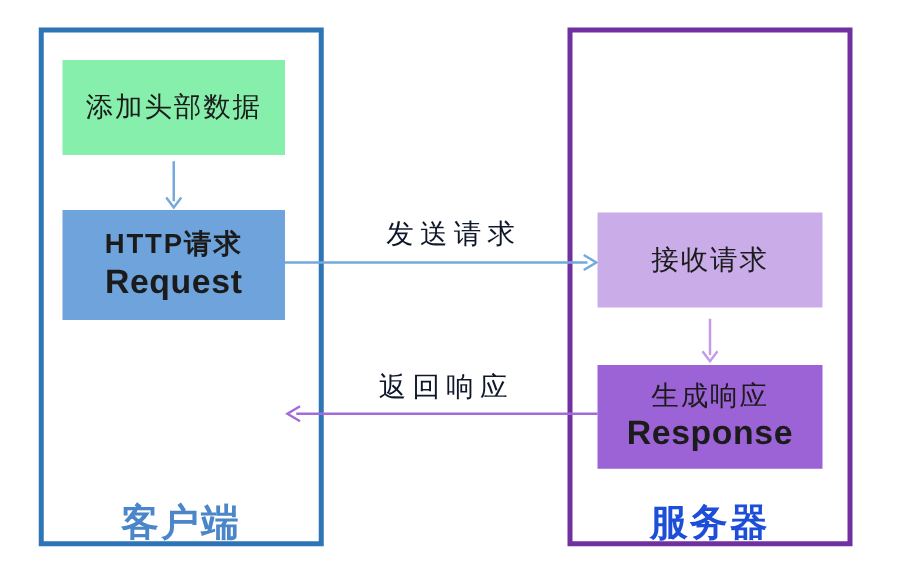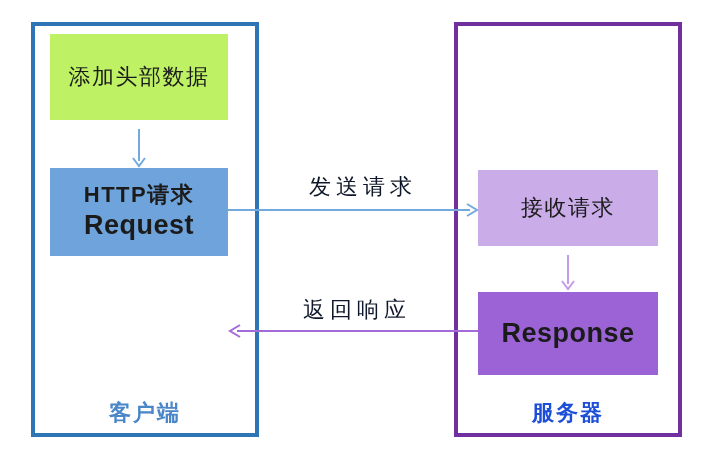--- a/index.html
+++ b/index.html
@@ -30,32 +30,32 @@
     align-items: center;
     justify-content: center;
     color: #1b1b1b;
     font-size: 22px;
     letter-spacing: 1.5px;
     line-height: 1.25;
     text-align: center;
   }
   .node .latin { font-weight: bold; letter-spacing: 0.5px; font-size: 27px; }
 
-  .box-add-header       { left: 50px;  top: 34px;  width: 178px; height: 86px; background: #bef264; }
+  .box-add-header       { left: 50px;  top: 48px;  width: 178px; height: 76px; background: #86efac; }
   .box-http-request     { left: 50px;  top: 168px; width: 178px; height: 88px; background: #6FA3DB; }
   .box-receive-response { left: 50px;  top: 291px; width: 178px; height: 83px; background: #2F80C3; }
   .box-receive-request  { left: 478px; top: 170px; width: 180px; height: 76px; background: #C9ACE8; }
   .box-gen-response     { left: 478px; top: 292px; width: 180px; height: 83px; background: #9B63D6; }
 
   .container-label {
     position: absolute;
     width: 228px;
     top: 398px;
     text-align: center;
-    font-size: 22px;
+    font-size: 30px;
     font-weight: bold;
     letter-spacing: 2px;
   }
   .label-client { left: 31px;  color: #4A86C8; }
   .label-server { left: 454px; color: #1d4ed8; }
 
   .arrow-label {
     position: absolute;
     width: 180px;
     text-align: center;
@@ -114,20 +114,21 @@
     <span style="font-weight:bold;">HTTP请求</span>
     <span class="latin">Request</span>
   </div>
 
 
   <div class="node box-receive-request">
     <span>接收请求</span>
   </div>
 
   <div class="node box-gen-response">
+    <span>生成响应</span>
     <span class="latin">Response</span>
   </div>
 
   <div class="arrow-label label-send">发送请求</div>
   <div class="arrow-label label-return">返回响应</div>
 
   <div class="container-label label-client">客户端</div>
   <div class="container-label label-server">服务器</div>
 
 </div>

